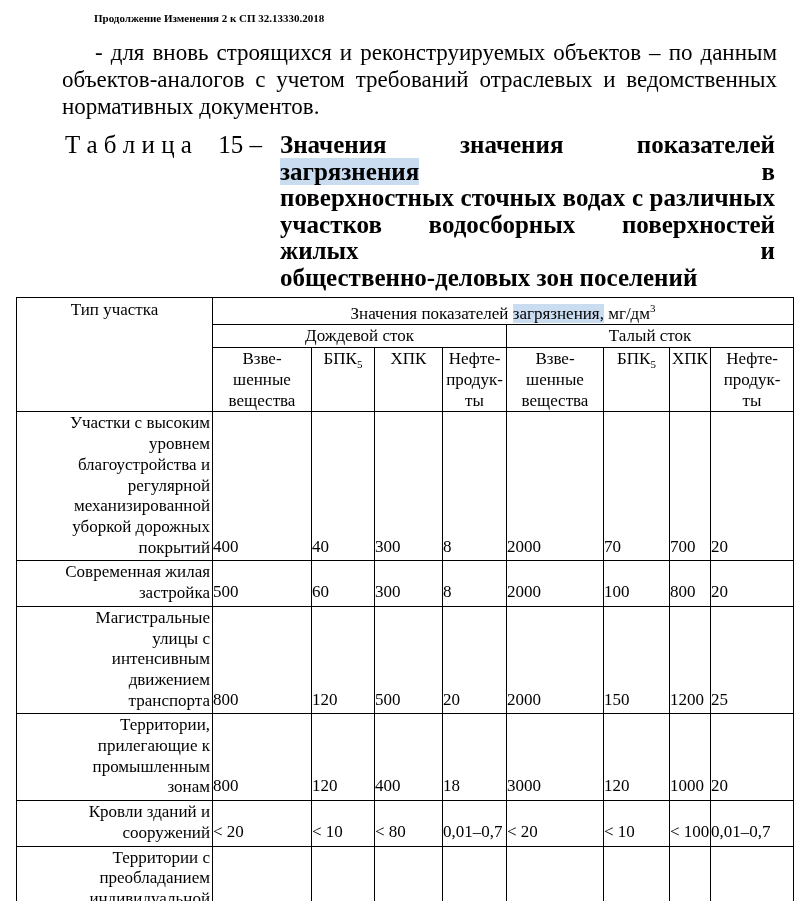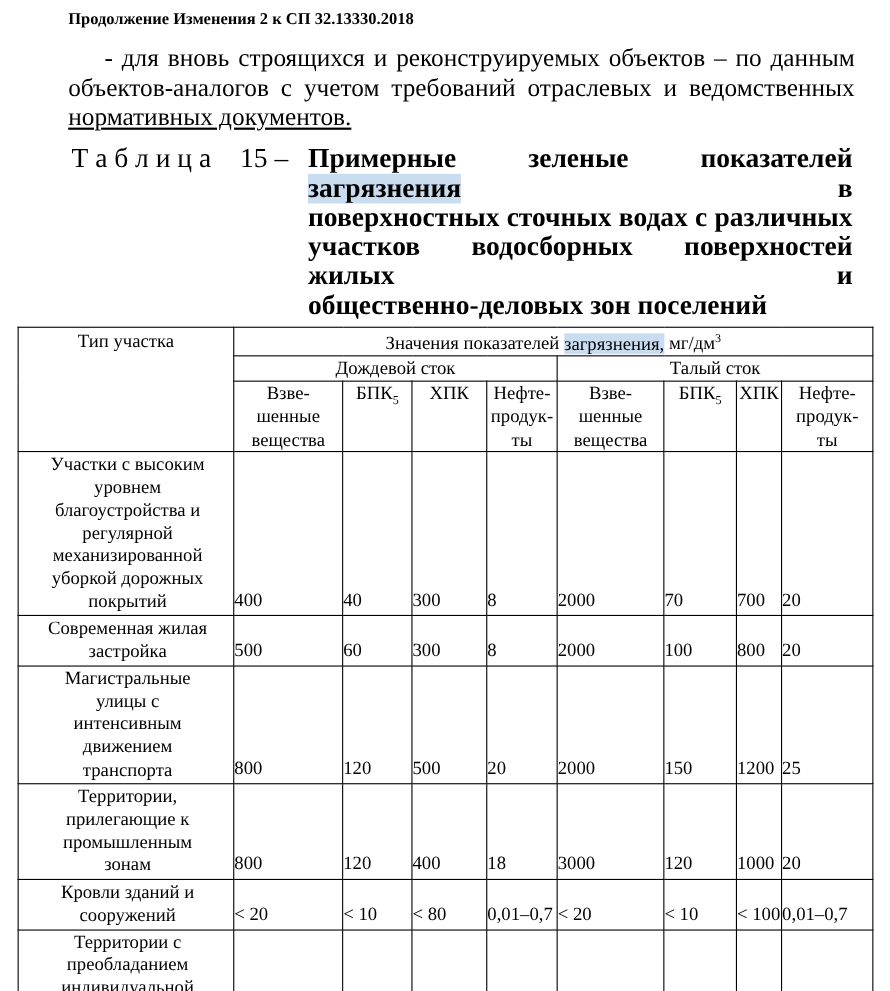--- a/index.html
+++ b/index.html
@@ -8,35 +8,35 @@
   body {
     width: 809px; height: 901px;
     background: #ffffff;
     color: #000;
     font-family: "Liberation Serif", "DejaVu Serif", serif;
     overflow: hidden;
   }
   .doc { padding-top: 8px; }
 
   .cont-header {
-    margin-left: 62px;
-    font-size: 15px;
+    margin-left: 94px;
+    font-size: 11px;
     font-weight: bold;
     line-height: 20px;
   }
 
   .para {
     margin: 11px 0 0 62px;
     width: 715px;
     font-size: 23px;
     line-height: 27px;
   }
   .p-line { text-align: justify; text-align-last: justify; }
   .p-line.first { text-indent: 33px; }
-  .p-line.last { text-align: right; text-align-last: left; text-decoration: underline; }
+  .p-line.last { text-align: right; text-align-last: left; }
 
   .caption {
     margin: 12px 0 0 65px;
     width: 710px;
     display: flex;
     align-items: flex-start;
     font-size: 25px;
     line-height: 26.5px;
   }
   .cap-label {
@@ -71,21 +71,21 @@
   .tbl th { text-align: center; vertical-align: middle; }
   tr.hr1 th { height: 25px; }
   tr.hr2 th { height: 23px; }
   tr.hr3 th { height: 63px; vertical-align: top; white-space: pre-line; padding-top: 1px; }
   th.corner { vertical-align: top; padding-top: 2px; }
   sub { font-size: 11px; }
   sup { font-size: 11px; }
 
   td.lbl {
     vertical-align: top;
-    text-align: center;
+    text-align: right;
     white-space: pre-line;
     padding: 1px 2px 2px 5px;
   }
   td.num {
     vertical-align: bottom;
     text-align: left;
     padding: 0 0 3px 0;
     white-space: nowrap;
   }
   tr.dr0 { height: 145px; }
@@ -107,21 +107,21 @@
     <div class="p-line">объектов-аналогов с учетом требований отраслевых и ведомственных</div>
     <div class="p-line last">нормативных документов.</div>
   </div>
 
   <div class="caption">
     <div class="cap-label">
       <span class="w">Т а б л и ц а</span>
       <span>15 –</span>
     </div>
     <div class="cap-text">
-      <div class="cap-line cap-just"><span>Примерные зеленые показателей</span> <span class="hl">загрязнения</span> <span>в</span></div>
+      <div class="cap-line cap-just"><span>Значения значения показателей</span> <span class="hl">загрязнения</span> <span>в</span></div>
       <div class="cap-line cap-just">поверхностных сточных водах с различных</div>
       <div class="cap-line cap-just">участков водосборных поверхностей жилых и</div>
       <div class="cap-line">общественно-деловых зон поселений</div>
     </div>
   </div>
 
   <table class="tbl">
     <colgroup>
       <col style="width:196px">
         <col style="width:99px">

